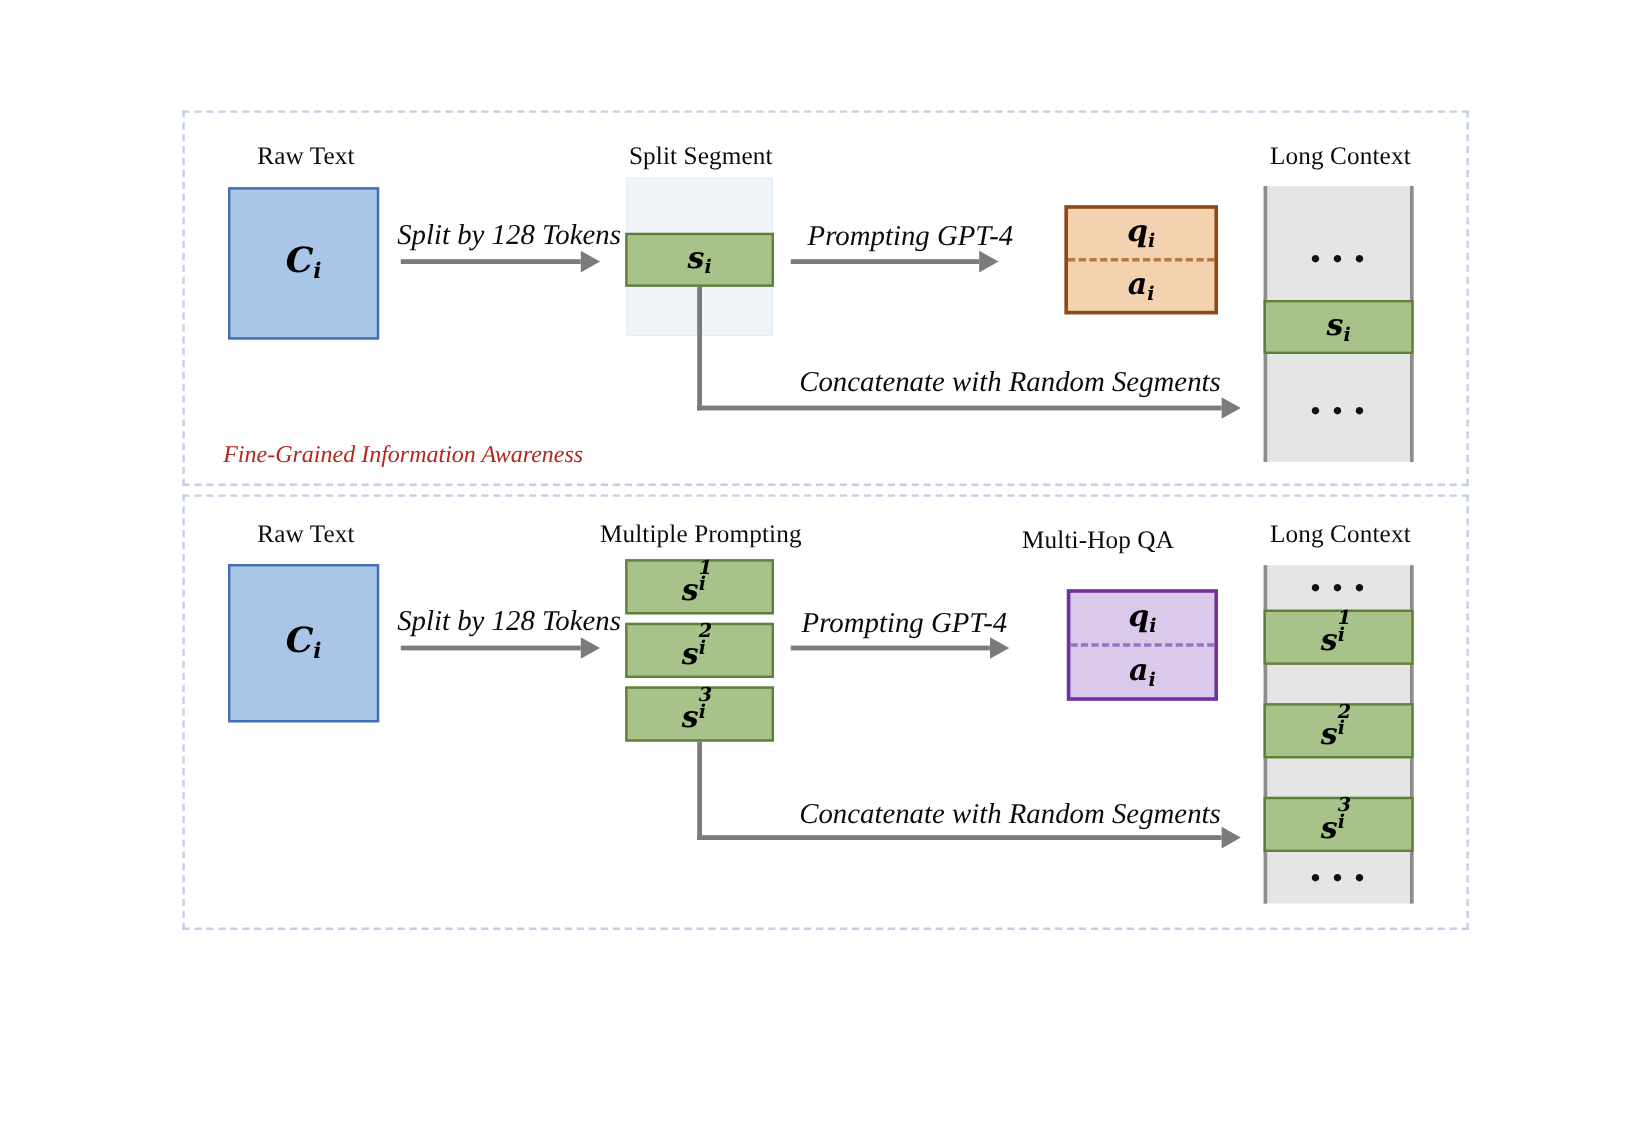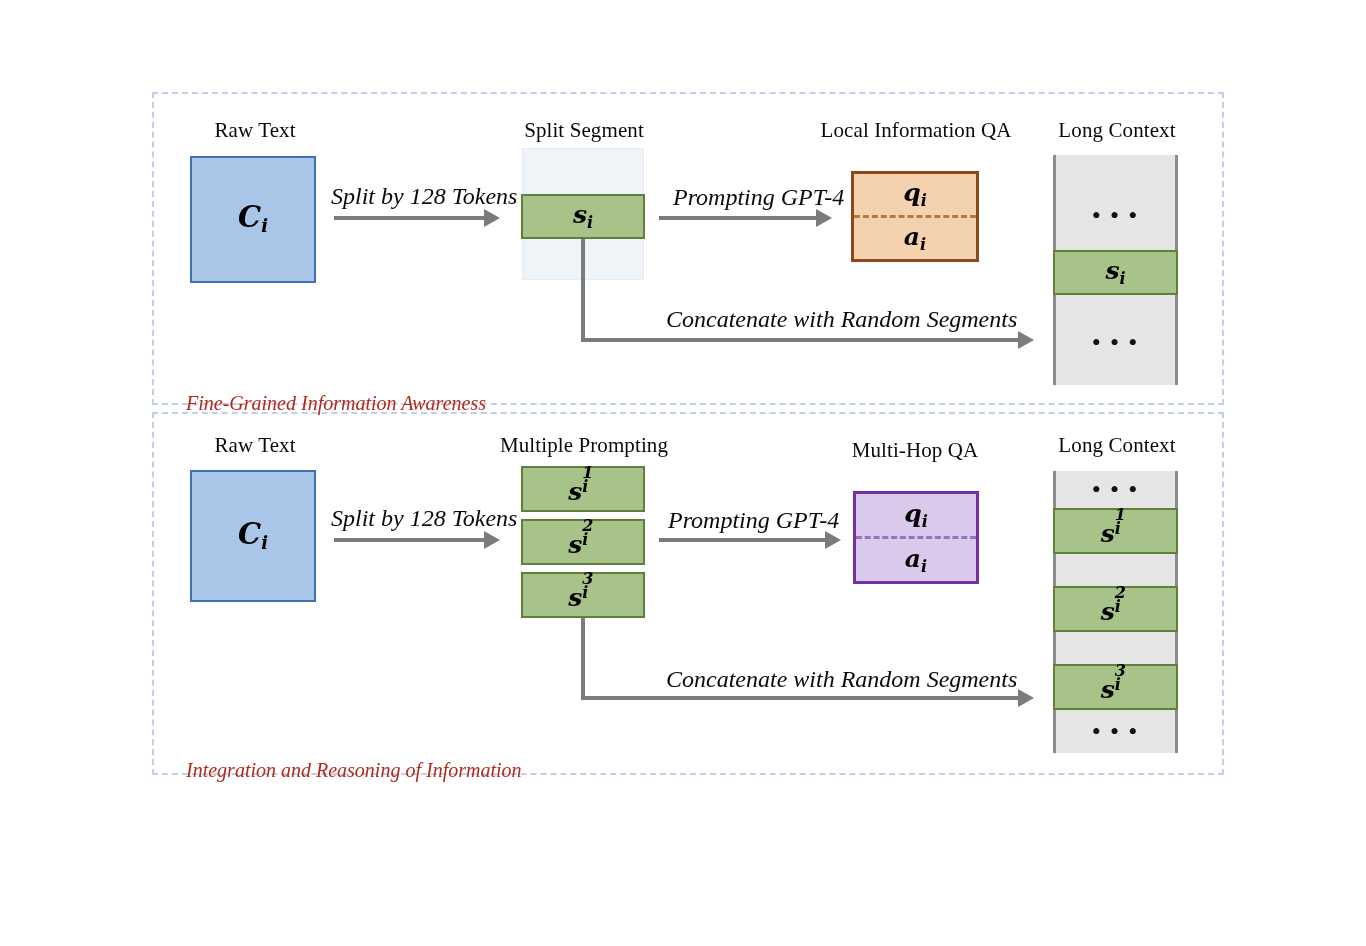--- a/index.html
+++ b/index.html
@@ -75,21 +75,21 @@
     display:inline-block;position:relative;width:0.62em;height:1em;
     vertical-align:baseline;
   }
   .sym-s .supsub .sp{position:absolute;left:0;top:-0.62em;font-size:16px;}
   .sym-s .supsub .sb{position:absolute;left:0;top:0.30em;font-size:16px;}
 
   
   .qabox{
     position:absolute;
     box-sizing:border-box;
-    display:flex;flex-direction:column;
+    display:flex;flex-direction:column;margin-left:36px;
   }
   .qabox .half{
     flex:1;display:flex;align-items:center;justify-content:center;
   }
   .qabox .divider{height:0;border-top:3px dashed;}
   #qa-local{background:#f4d2b0;border:3px solid #8d4a18;}
   #qa-local .divider{border-top-color:#b5793f;}
   #qa-multi{background:#dac9ea;border:3px solid #7231a1;}
   #qa-multi .divider{border-top-color:#9b72bd;}
   .sym-q{font-size:25px;}
@@ -142,21 +142,20 @@
   }
 
   
   .panel-caption{
     position:absolute;
     font-family:"Liberation Serif", serif;
     font-style:italic;
     font-size:20px;
     color:#b02a1c;
     white-space:nowrap;
-    margin-top:24px;
   }
 
   
   #figure-caption{
     position:absolute;
     left:42px;top:818px;width:1284px;
     font-family:"Liberation Serif", serif;
     font-size:25.5px;
     line-height:1.30;
     color:#000;
@@ -167,21 +166,20 @@
 </style>
 </head>
 <body>
 
 <div class="figure">
 
   <div class="panel" id="panel-upper"></div>
 
   <div class="col-title" style="left:180px;top:118px;width:150px;">Raw Text</div>
   <div class="col-title" style="left:500px;top:118px;width:168px;">Split Segment</div>
-  <div class="col-title" style="left:802px;top:118px;width:228px;">Local Information QA</div>
   <div class="col-title" style="left:1043px;top:118px;width:148px;">Long Context</div>
 
   <div class="rawbox" style="left:190px;top:156px;width:126px;height:127px;">
     <span class="sym sym-c"><em>C</em><span class="sub">i</span></span>
   </div>
 
   <div class="arrow-label" style="left:331px;top:183px;">Split by 128 Tokens</div>
   <div class="arrow-line" style="left:334px;top:216px;width:150px;"></div>
   <div class="arrow-head" style="left:484px;top:209px;"></div>
 
@@ -270,16 +268,15 @@
   <div class="greenbox" style="left:1053px;top:508px;width:125px;height:46px;">
     <span class="sym sym-s"><em>s</em><span class="supsub"><span class="sp">1</span><span class="sb">i</span></span></span>
   </div>
   <div class="greenbox" style="left:1053px;top:586px;width:125px;height:46px;">
     <span class="sym sym-s"><em>s</em><span class="supsub"><span class="sp">2</span><span class="sb">i</span></span></span>
   </div>
   <div class="greenbox" style="left:1053px;top:664px;width:125px;height:46px;">
     <span class="sym sym-s"><em>s</em><span class="supsub"><span class="sp">3</span><span class="sb">i</span></span></span>
   </div>
 
-  <div class="panel-caption" style="left:186px;top:735px;">Integration and Reasoning of Information</div>
 
 
 </div>
 
 </body></html>

